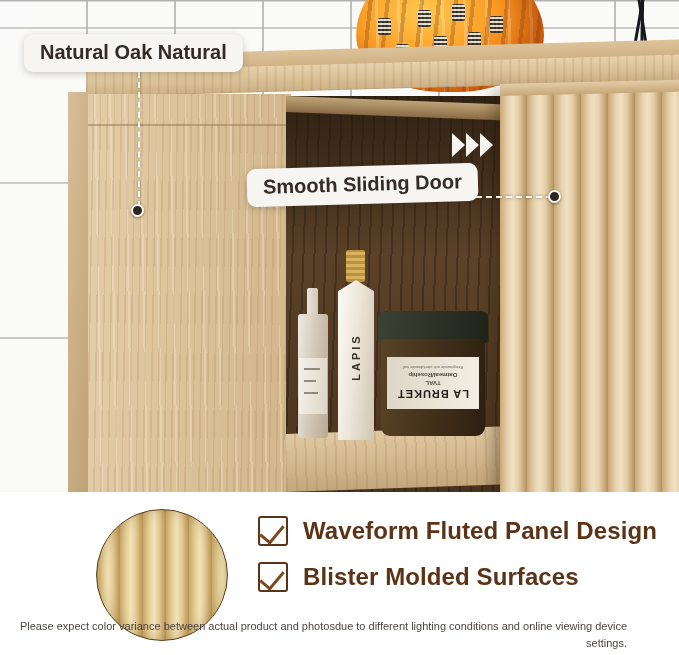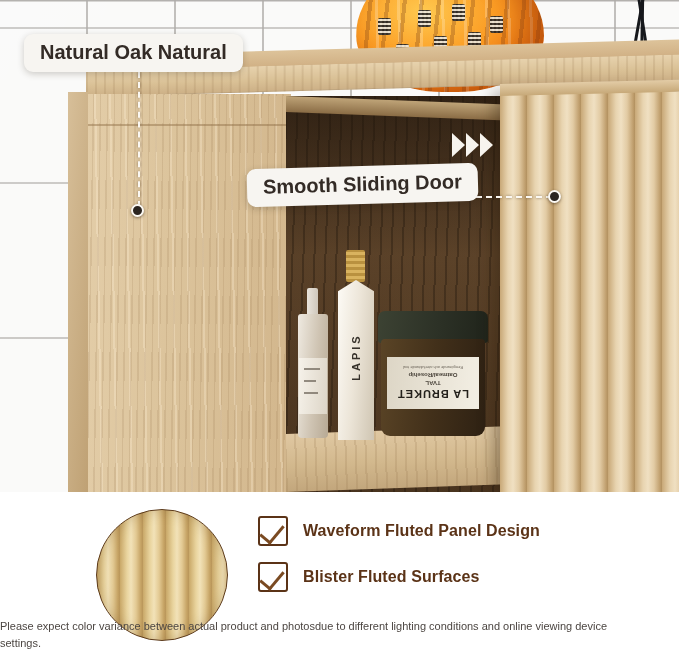--- a/index.html
+++ b/index.html
@@ -271,25 +271,25 @@
     border:2.5px solid #5b3317; border-radius:3px;
     position:relative;
   }
   .check::after {
     content:""; position:absolute; left:5px; top:2px;
     width:11px; height:20px;
     border-right:3.5px solid #7a4a22; border-bottom:3.5px solid #7a4a22;
     transform:rotate(40deg);
   }
   .feature-label {
-    font-size:16px; font-weight:700; color:#5b3317; letter-spacing:.1px;
+    font-size:24px; font-weight:700; color:#5b3317; letter-spacing:.1px;
   }
   .disclaimer {
     position:absolute; left:0; top:126px; width:627px;
-    text-align:left; font-size:11px; line-height:1.55; color:#4c4642;
+    text-align:right; font-size:11px; line-height:1.55; color:#4c4642;
   }
 </style>
 </head>
 <body>
 
 <div class="page">
 
   <div class="photo">
 
     <div class="wall"></div>
@@ -381,20 +381,20 @@
 
     <div class="swatch"></div>
 
     <div class="features">
       <div class="feature">
         <div class="check"></div>
         <span class="feature-label">Waveform Fluted Panel Design</span>
       </div>
       <div class="feature">
         <div class="check"></div>
-        <span class="feature-label">Blister Fluted Surfaces</span>
+        <span class="feature-label">Blister Molded Surfaces</span>
       </div>
     </div>
 
     <div class="disclaimer">Please expect color variance between actual product and photosdue to different lighting conditions and online viewing device settings.</div>
   </div>
 
 </div>
 
 </body></html>

